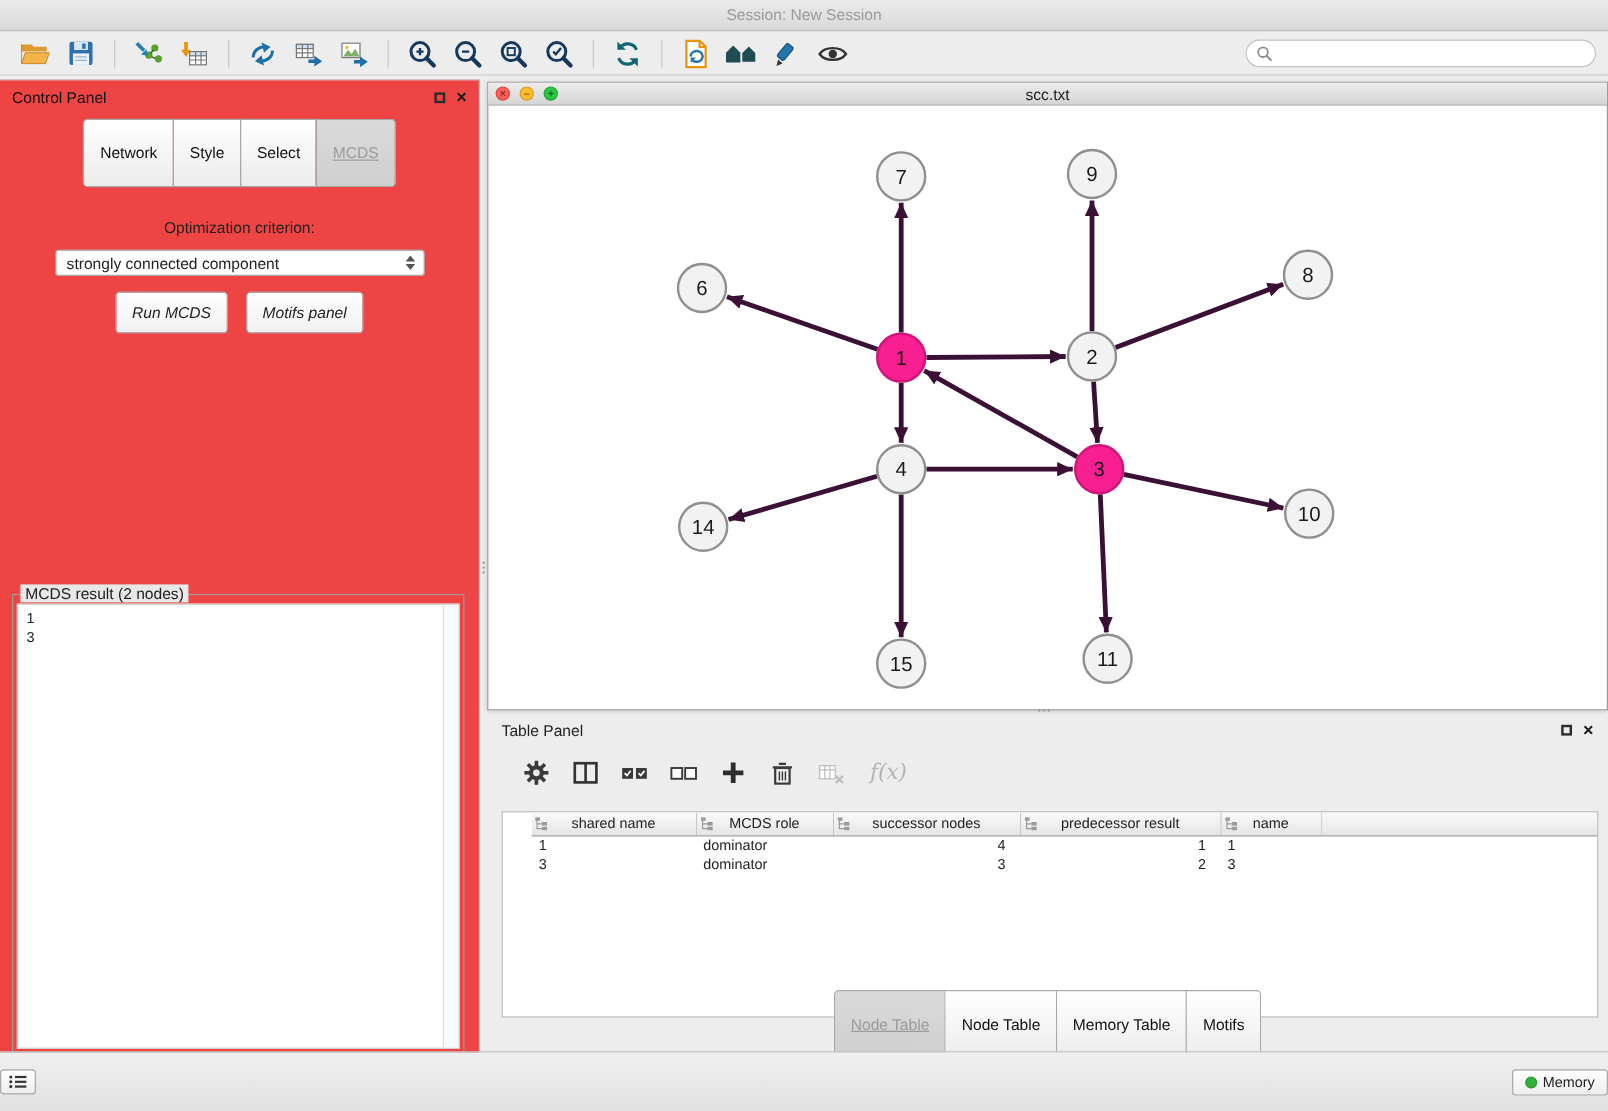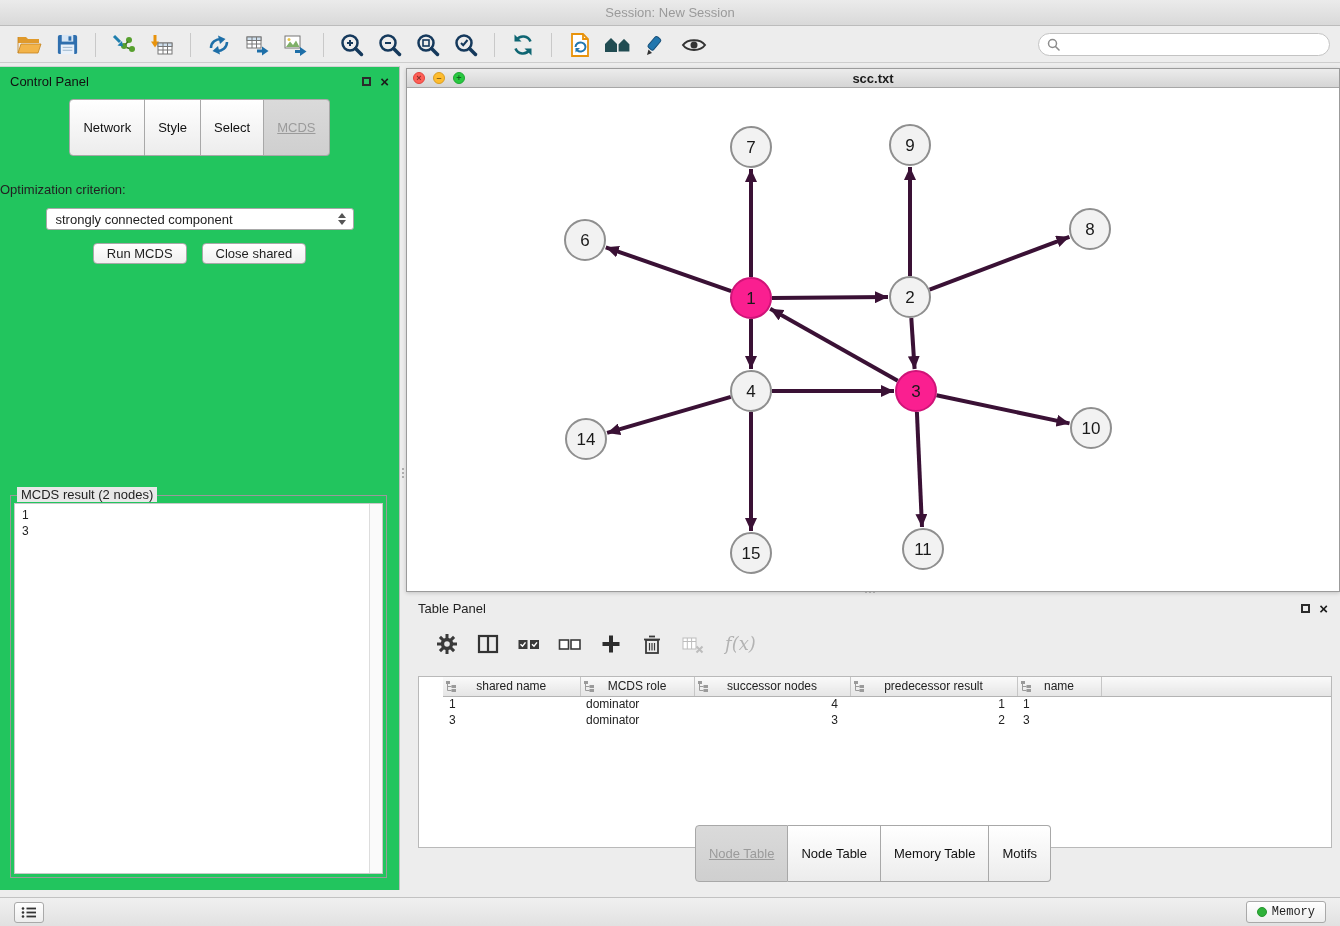--- a/index.html
+++ b/index.html
@@ -15,64 +15,64 @@
   
   .toolbar { position:absolute; top:27px; left:0; right:0; height:36px; display:flex; align-items:center;
     padding:0 10px; border-bottom:1px solid #cdcdcd; background:#ededed; }
   .tb-icon { width:30px; height:28px; display:flex; align-items:center; justify-content:center; margin:0 4px; }
   .tb-sep { width:1px; height:24px; background:#c9c9c9; margin:0 9px; }
   .search-box { margin-left:auto; width:292px; height:23px; background:#fff; border:1px solid #c3c3c3;
     border-radius:12px; display:flex; align-items:center; padding:0 8px; gap:5px; }
   .search-box input { border:none; outline:none; flex:1; font-size:12px; background:transparent; font-family:"Liberation Sans",sans-serif; }
 
   
-  .control-panel { position:absolute; top:66px; left:0; width:400px; height:824px; background:#22c55e;
+  .control-panel { position:absolute; top:66px; left:0; width:400px; height:824px; background:#ef4444;
     border-right:1px solid #bdbdbd; border-top:1px solid #d2d2d2; }
   .panel-header { height:28px; display:flex; align-items:center; padding:0 10px; font-size:13px; color:#111; }
   .win-btns { margin-left:auto; display:flex; gap:9px; align-items:center; }
   .float-btn { width:9px; height:9px; border:2px solid #2b2b2b; }
   .close-btn { font-size:15px; font-weight:bold; color:#1b1b1b; line-height:1; }
 
   .seg-tabs { display:flex; justify-content:center; }
   .cp-tabs { margin-top:4px; }
   .seg-tab { border:1px solid #a8a8a8; border-left:none; background:linear-gradient(#ffffff,#ececec);
     padding:20px 13px; font-size:13px; color:#111; }
   .seg-tab:first-child { border-left:1px solid #a8a8a8; border-radius:4px 0 0 4px; }
   .seg-tab:last-child { border-radius:0 4px 4px 0; }
   .seg-tab.active { background:linear-gradient(#dadada,#cfcfcf); color:#9b9b9b;text-decoration:underline; }
 
-  .opt-label { margin-top:26px; font-size:13px; }
+  .opt-label { text-align:center; margin-top:26px; font-size:13px; }
   .dropdown { margin:11px auto 0; width:308px; height:22px; background:#fff; border:1px solid #a8a8a8;
     border-radius:3px; display:flex; align-items:center; padding:0 6px 0 9px; font-size:13px; }
   .stepper { margin-left:auto; display:flex; flex-direction:column; gap:2px; align-items:center; padding-right:1px; }
   .tri-up { width:0; height:0; border-left:4px solid transparent; border-right:4px solid transparent; border-bottom:5px solid #555; }
   .tri-down { width:0; height:0; border-left:4px solid transparent; border-right:4px solid transparent; border-top:5px solid #555; }
 
   .cp-buttons { display:flex; justify-content:center; gap:15px; margin-top:13px; }
-  .btn { height:21px; padding:0 13px; border:1px solid #a8a8a8; border-radius:4px;
-    background:linear-gradient(#ffffff,#f0f0f0); font-size:13px; display:flex; align-items:center; }
+  .btn { height:35px; padding:0 13px; border:1px solid #a8a8a8; border-radius:4px;
+    background:linear-gradient(#ffffff,#f0f0f0); font-size:13px; display:flex; align-items:center;font-style:italic; }
 
   .result-box { position:absolute; left:10px; right:12px; top:428px; bottom:12px; border:1px solid #9a9a9a; }
   .result-title { position:absolute; top:-9px; left:6px; background:#e8e8e8; padding:0 4px; font-size:13px; }
   .result-inner { position:absolute; left:3px; right:3px; top:7px; bottom:3px; background:#fff; border:1px solid #c9c9c9; }
   .result-lines { padding:3px 7px; font-size:12px; line-height:16px; }
   .result-scrollbar { position:absolute; right:0; top:0; bottom:0; width:13px; border-left:1px solid #ddd; background:#fafafa; }
 
   
   .network-window { position:absolute; left:406px; top:68px; width:934px; height:524px; background:#fff;
     border:1px solid #9b9b9b; box-shadow:0 1px 4px rgba(0,0,0,0.18); }
   .nw-titlebar { height:19px; background:linear-gradient(#ececec,#d5d5d5); border-bottom:1px solid #a7a7a7;
     display:flex; align-items:center; padding:0 6px; position:relative; }
   .traffic { display:flex; gap:8px; z-index:2; }
   .light { width:12px; height:12px; border-radius:50%; display:flex; align-items:center; justify-content:center;
     font-size:9px; font-weight:bold; color:rgba(0,0,0,0.5); line-height:0; }
   .light.red { background:#ff5f57; border:1px solid #e0443e; }
   .light.yellow { background:#febc2e; border:1px solid #d89e24; }
   .light.green { background:#28c840; border:1px solid #1ea733; }
-  .nw-title { position:absolute; left:0; right:0; text-align:center; font-size:13px; font-weight:bold; color:#1c1c1c; }
+  .nw-title { position:absolute; left:0; right:0; text-align:center; font-size:13px; font-weight:normal; color:#1c1c1c; }
   #graph { display:block; width:932px; height:503px; }
 
   
   .splitter-v { position:absolute; left:400px; top:461px; width:6px; height:24px; display:flex; flex-direction:column;
     align-items:center; justify-content:center; gap:2px; }
   .splitter-h { position:absolute; left:858px; top:589px; width:24px; height:6px; display:flex;
     align-items:center; justify-content:center; gap:2px; }
   .grip-dot { width:2px; height:2px; background:#9a9a9a; border-radius:50%; }
 
   
@@ -87,22 +87,22 @@
   th { height:19px; background:linear-gradient(#fafafa,#e5e5e5); border-right:1px solid #c6c6c6;
     border-bottom:1px solid #b3b3b3; font-weight:normal; font-size:12px; position:relative; text-align:center; padding:0; }
   th.filler { border-right:none; }
   .tree-ico { position:absolute; left:3px; top:4px; }
   td { height:16px; padding:0 6px; white-space:nowrap; overflow:hidden; font-size:12px; }
   td.r { text-align:right; padding-right:12px; }
   td.l { text-align:left; }
   .tp-tabs { position:absolute; left:0; right:0; bottom:6px; }
 
   
-  .statusbar { position:absolute; left:0; right:0; bottom:0; height:29px; border-top:1px solid #c2c2c2;
-    background:linear-gradient(#f0f0f0,#e1e1e1); display:flex; align-items:center; padding:0 14px;font-family:Liberation Mono, monospace; }
+  .statusbar { position:absolute; left:0; right:0; bottom:0; height:50px; border-top:1px solid #c2c2c2;
+    background:linear-gradient(#f0f0f0,#e1e1e1); display:flex; align-items:center; padding:0 0; }
   .status-left-btn { width:30px; height:21px; border:1px solid #a9a9a9; border-radius:3px;
     background:linear-gradient(#fff,#ededed); display:flex; align-items:center; justify-content:center; }
   .memory-btn { margin-left:auto; height:22px; border:1px solid #a9a9a9; border-radius:3px;
     background:linear-gradient(#fff,#ededed); display:flex; align-items:center; gap:5px; padding:0 10px; font-size:12px; }
   .mem-dot { width:10px; height:10px; border-radius:50%; background:#2fb13a; border:1px solid #27962f; }
 </style>
 </head>
 <body>
 
 <div class="window">
@@ -282,21 +282,21 @@
     <div class="dropdown">
       <span>strongly connected component</span>
       <span class="stepper">
         <span class="tri-up"></span>
           <span class="tri-down"></span>
       </span>
     </div>
 
     <div class="cp-buttons">
       <div class="btn">Run MCDS</div>
-      <div class="btn">Close shared</div>
+      <div class="btn">Motifs panel</div>
     </div>
 
     <div class="result-box">
       <span class="result-title">MCDS result (2 nodes)</span>
       <div class="result-inner">
         <div class="result-lines" id="result-lines">
             <div>1</div>
             <div>3</div>
           </div>
         <div class="result-scrollbar"></div>

